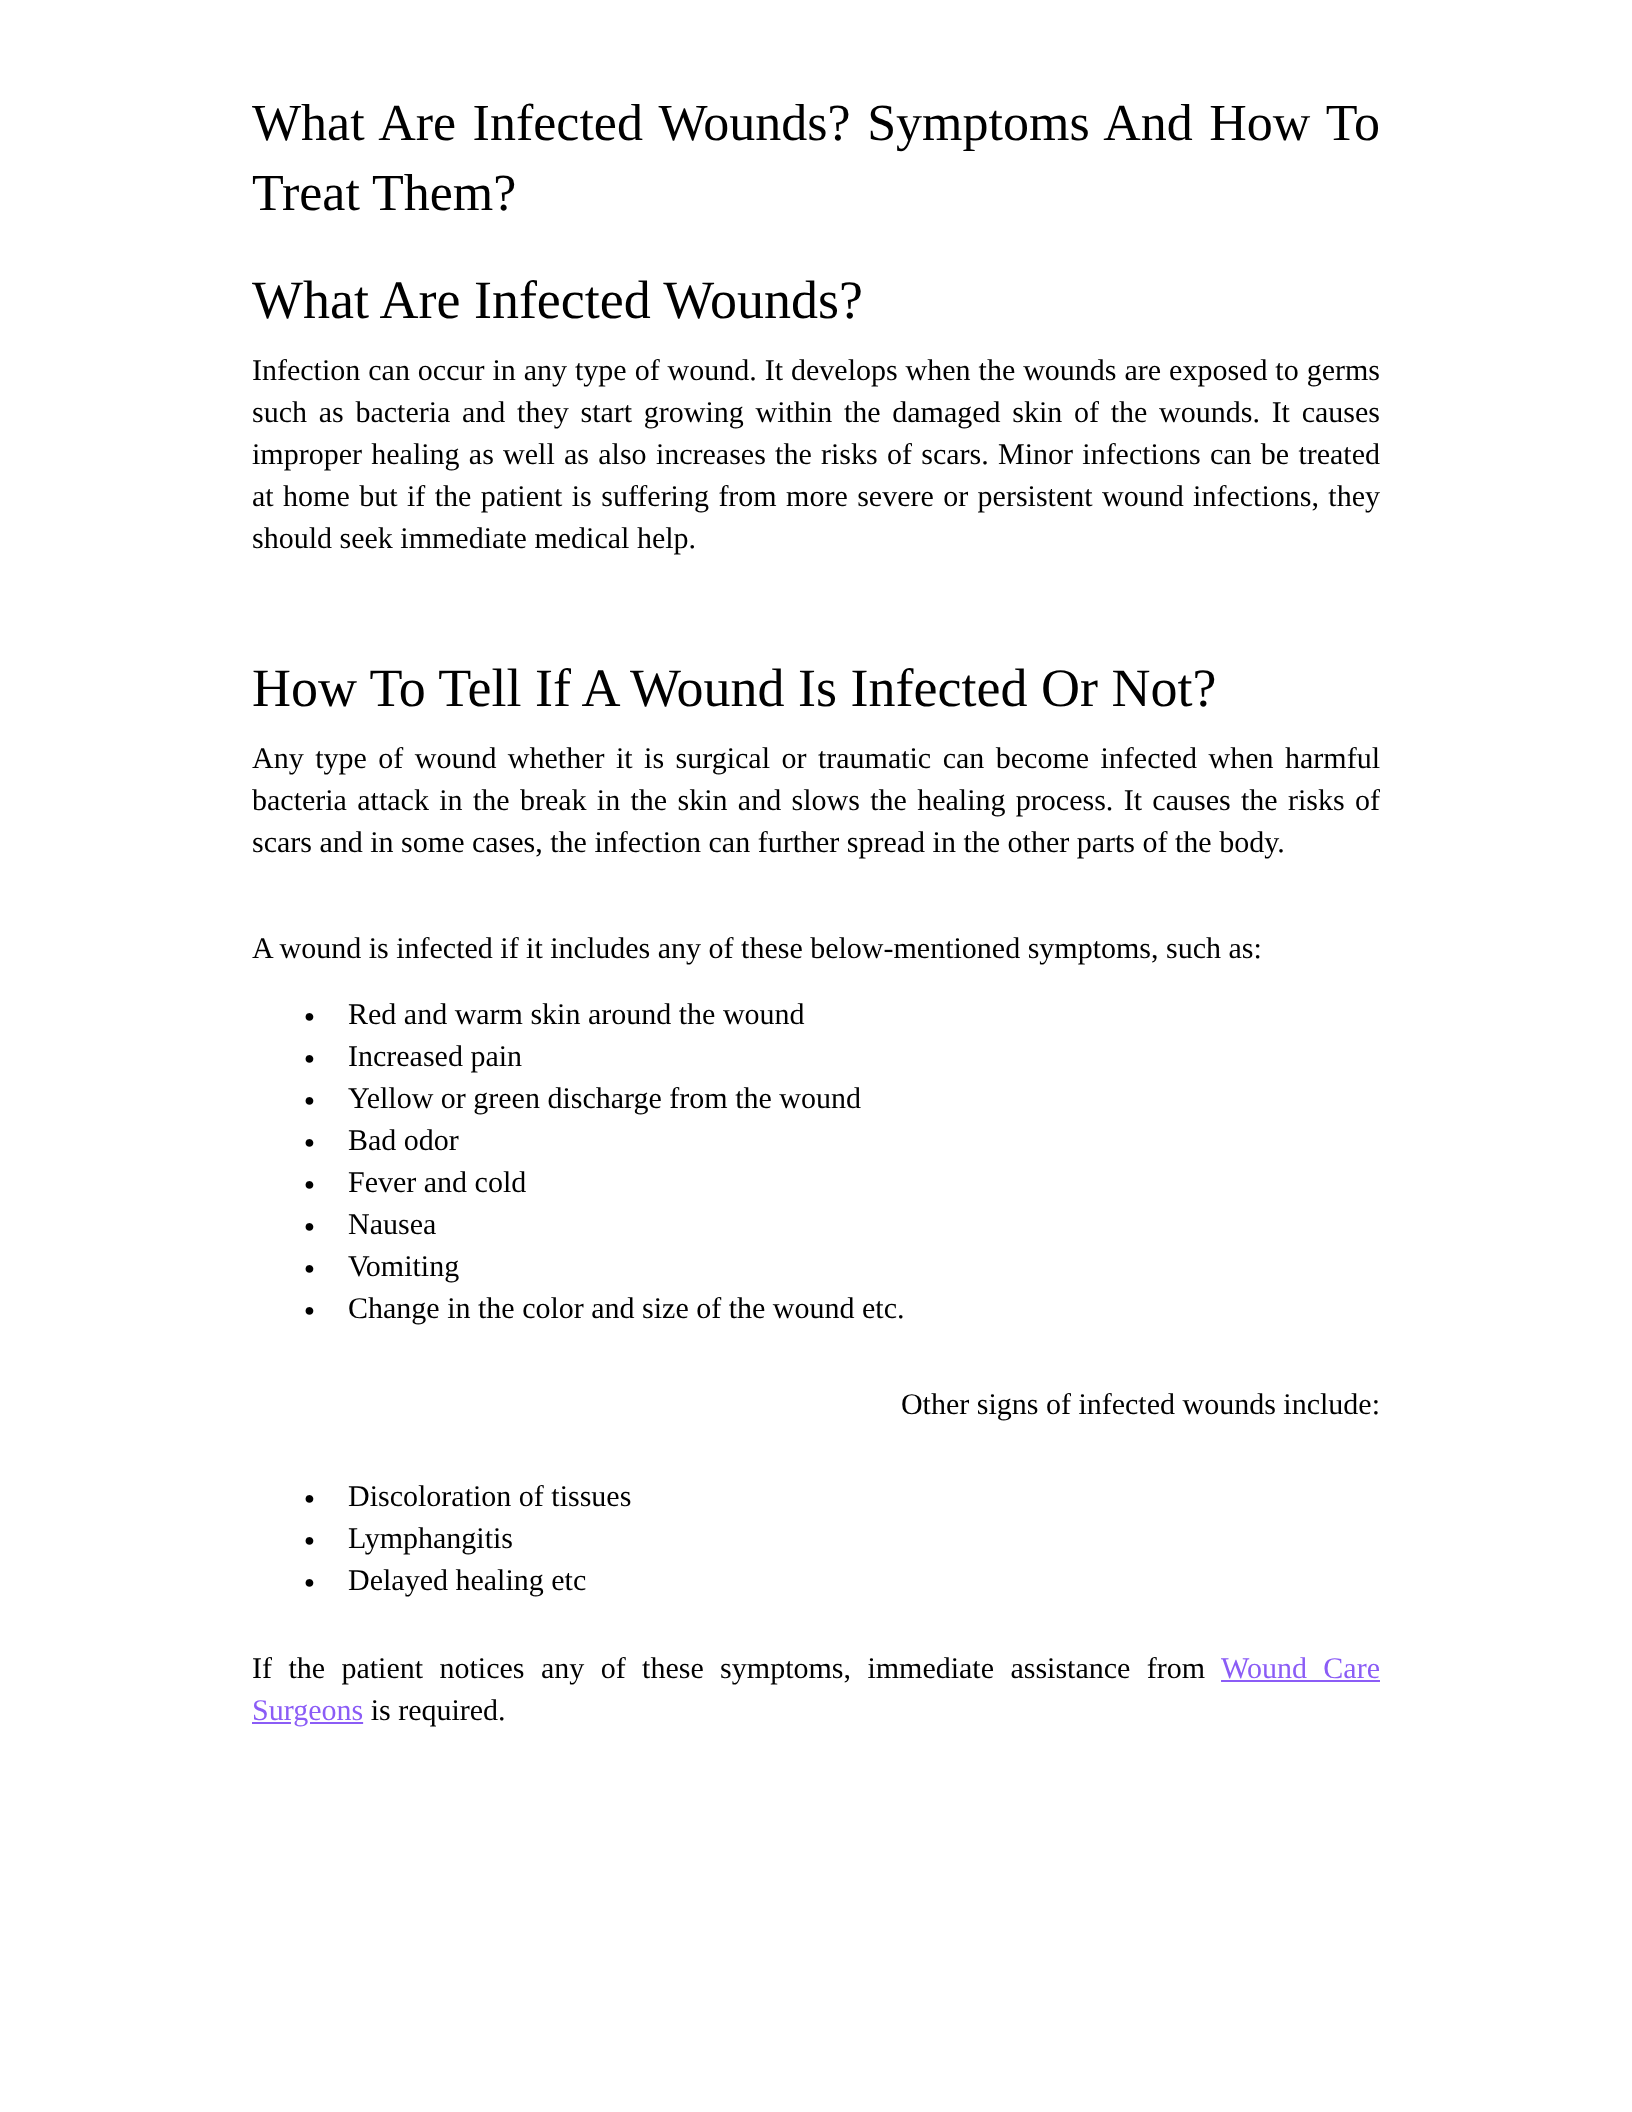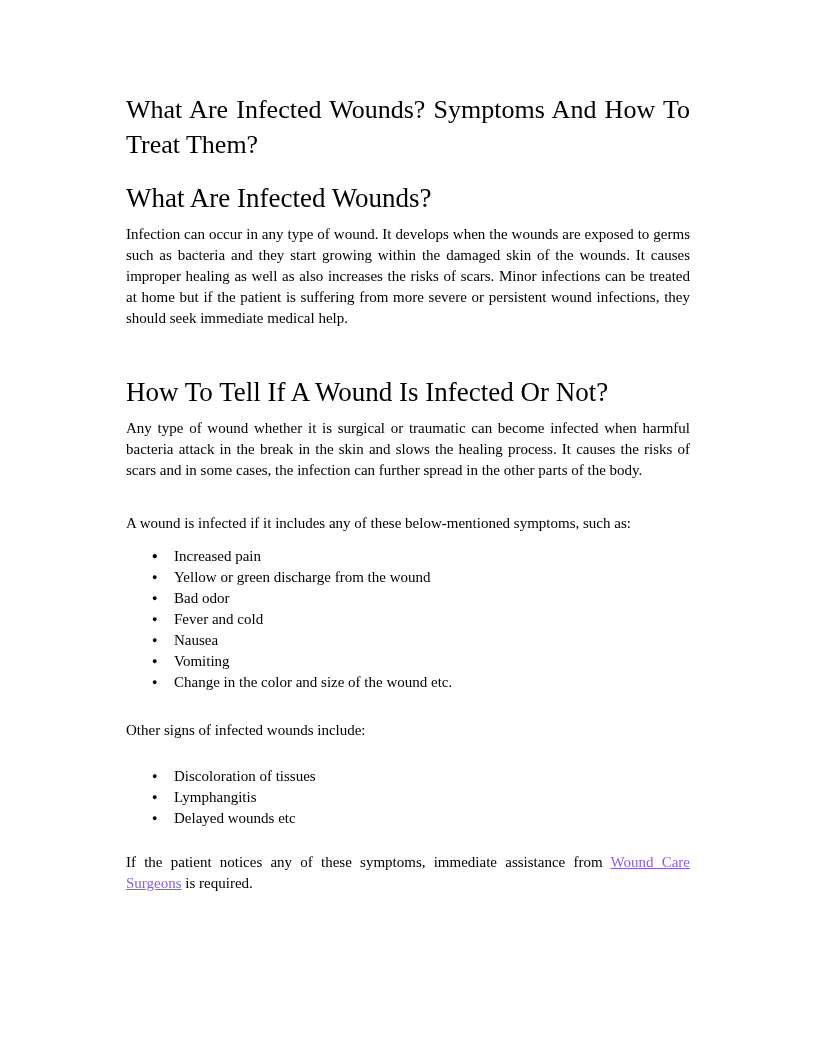--- a/index.html
+++ b/index.html
@@ -7,21 +7,21 @@
     padding: 0;
     background: #ffffff;
   }
   .page {
     position: relative;
     width: 756px;
     height: 1056px;
     margin: 0 auto;
     background: #ffffff;
     box-sizing: border-box;
-    padding: 92px 96px 0 96px;
+    padding: 44px 96px 0 96px;
     font-family: "Liberation Serif", "DejaVu Serif", serif;
     color: #000000;
     overflow: hidden;
   }
   .doc-title {
     font-size: 26px;
     line-height: 35px;
     font-weight: 400;
     text-align: justify;
     margin: 0 0 23px 0;
@@ -36,21 +36,21 @@
   }
   .doc-p {
     font-size: 15px;
     line-height: 21px;
     text-align: justify;
     margin: 0;
   }
   .p-intro1   { margin-bottom: 50px; }
   .p-body2    { margin-bottom: 32px; }
   .p-symptoms { margin-bottom: 12px; text-align: left; }
-  .p-other    { margin-bottom: 25px; text-align: left; }
+  .p-other    { margin-bottom: 25px; text-align: right; }
   .p-closing  { margin-bottom: 0; }
   .doc-ul {
     list-style: none;
     margin: 0;
     padding: 0;
     font-size: 15px;
     line-height: 21px;
   }
   .ul-symptoms { margin-bottom: 27px; }
   .ul-other    { margin-bottom: 23px; }
@@ -83,33 +83,33 @@
 
   <p class="doc-p p-intro1">Infection can occur in any type of wound. It develops when the wounds are exposed to germs such as bacteria and they start growing within the damaged skin of the wounds. It causes improper healing as well as also increases the risks of scars. Minor infections can be treated at home but if the patient is suffering from more severe or persistent wound infections, they should seek immediate medical help.</p>
 
   <h2 class="doc-h2 second">How To Tell If A Wound Is Infected Or Not?</h2>
 
   <p class="doc-p p-body2">Any type of wound whether it is surgical or traumatic can become infected when harmful bacteria attack in the break in the skin and slows the healing process. It causes the risks of scars and in some cases, the infection can further spread in the other parts of the body.</p>
 
   <p class="doc-p p-symptoms">A wound is infected if it includes any of these below-mentioned symptoms, such as:</p>
 
   <ul class="doc-ul ul-symptoms">
-    <li><span class="bullet-dot">●</span></li>
+    <li><span class="bullet-dot">●</span><span>Red and warm skin around the wound</span></li>
     <li><span class="bullet-dot">●</span><span>Increased pain</span></li>
     <li><span class="bullet-dot">●</span><span>Yellow or green discharge from the wound</span></li>
     <li><span class="bullet-dot">●</span><span>Bad odor</span></li>
     <li><span class="bullet-dot">●</span><span>Fever and cold</span></li>
     <li><span class="bullet-dot">●</span><span>Nausea</span></li>
     <li><span class="bullet-dot">●</span><span>Vomiting</span></li>
     <li><span class="bullet-dot">●</span><span>Change in the color and size of the wound etc.</span></li>
   </ul>
 
   <p class="doc-p p-other">Other signs of infected wounds include:</p>
 
   <ul class="doc-ul ul-other">
     <li><span class="bullet-dot">●</span><span>Discoloration of tissues</span></li>
     <li><span class="bullet-dot">●</span><span>Lymphangitis</span></li>
-    <li><span class="bullet-dot">●</span><span>Delayed wounds etc</span></li>
+    <li><span class="bullet-dot">●</span><span>Delayed healing etc</span></li>
   </ul>
 
   <p class="doc-p p-closing"><span>If the patient notices any of these symptoms, immediate assistance from </span><a class="doc-link">Wound Care Surgeons</a><span> is required.</span></p>
 
 </div>
 
 </body></html>

